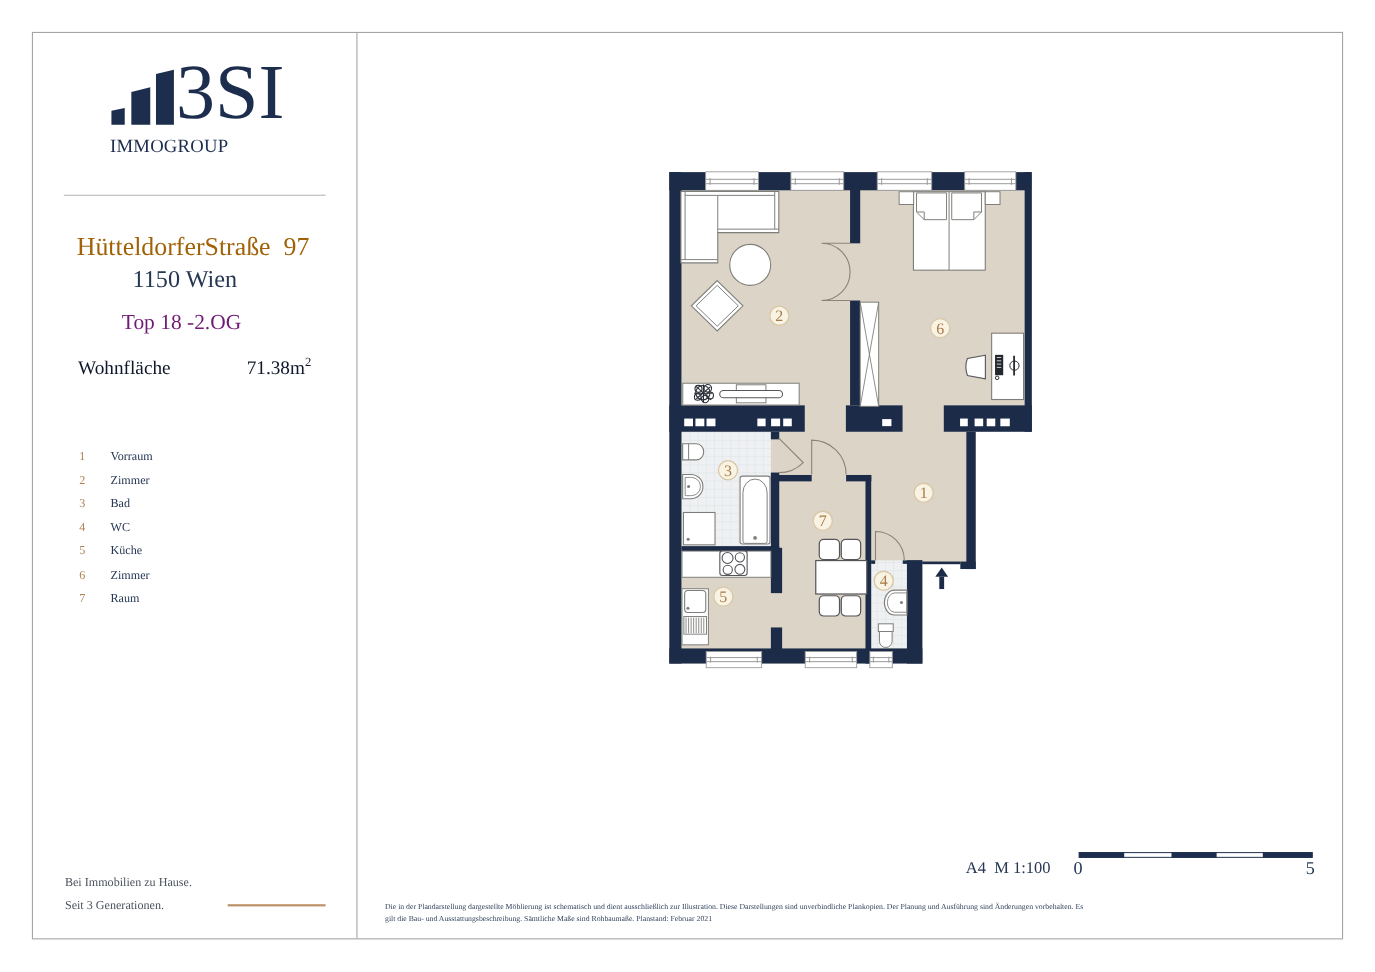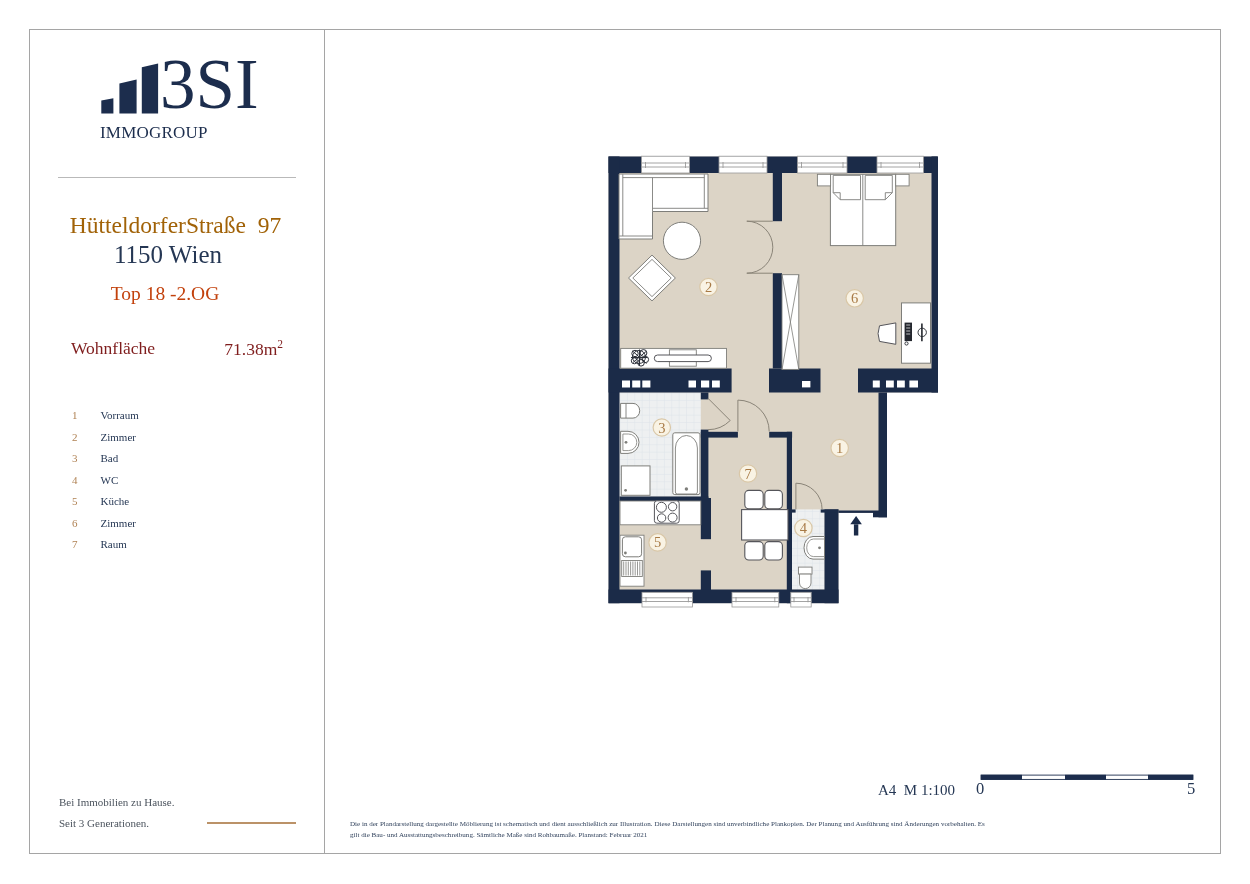--- a/index.html
+++ b/index.html
@@ -22,25 +22,25 @@
 </svg>
 
 <div class="abs" style="left:160px;top:53px;width:100px;font-size:71px;line-height:62px;color:#1c2d4d;">3SI</div>
 
 <div class="abs" style="left:100px;top:123px;font-size:17px;letter-spacing:0.2px;color:#1c2d4d;">IMMOGROUP</div>
 
 <div class="abs" style="left:58px;top:177px;width:238px;height:1px;background:#b9b9b9;"></div>
 
 <div class="abs" style="left:27px;top:212px;width:297px;text-align:center;font-size:23.5px;color:#a16207;">HütteldorferStraße&nbsp; 97</div>
 
-<div class="abs" style="left:27px;top:241px;width:282px;text-align:center;font-size:25px;color:#253754;">1150 Wien</div>
-
-<div class="abs" style="left:27px;top:283px;width:276px;text-align:center;font-size:19.5px;color:#c2410c;">Top 18 -2.OG</div>
-
-<div class="abs" style="left:71px;top:338px;width:212px;font-size:17.5px;color:#7f1d1d;">Wohnfläche<span style="float:right">71.38m<sup style="font-size:11.5px;">2</sup></span></div>
+<div class="abs" style="left:27px;top:241px;width:282px;text-align:center;font-size:22px;color:#253754;">1150 Wien</div>
+
+<div class="abs" style="left:27px;top:283px;width:276px;text-align:center;font-size:19.5px;color:#701a75;">Top 18 -2.OG</div>
+
+<div class="abs" style="left:71px;top:324px;width:212px;font-size:17.5px;color:#0f172a;">Wohnfläche<span style="float:right">71.38m<sup style="font-size:11.5px;">2</sup></span></div>
 
 <div class="abs" style="left:72px;top:405px;font-size:11px;color:#253754;line-height:21.5px;">
   <div><span style="color:#b08254;">1</span><span style="display:inline-block;width:23px;"></span>Vorraum</div>
   <div><span style="color:#b08254;">2</span><span style="display:inline-block;width:23px;"></span>Zimmer</div>
   <div><span style="color:#b08254;">3</span><span style="display:inline-block;width:23px;"></span>Bad</div>
   <div><span style="color:#b08254;">4</span><span style="display:inline-block;width:23px;"></span>WC</div>
   <div><span style="color:#b08254;">5</span><span style="display:inline-block;width:23px;"></span>Küche</div>
   <div><span style="color:#b08254;">6</span><span style="display:inline-block;width:23px;"></span>Zimmer</div>
   <div><span style="color:#b08254;">7</span><span style="display:inline-block;width:23px;"></span>Raum</div>
 </div>

